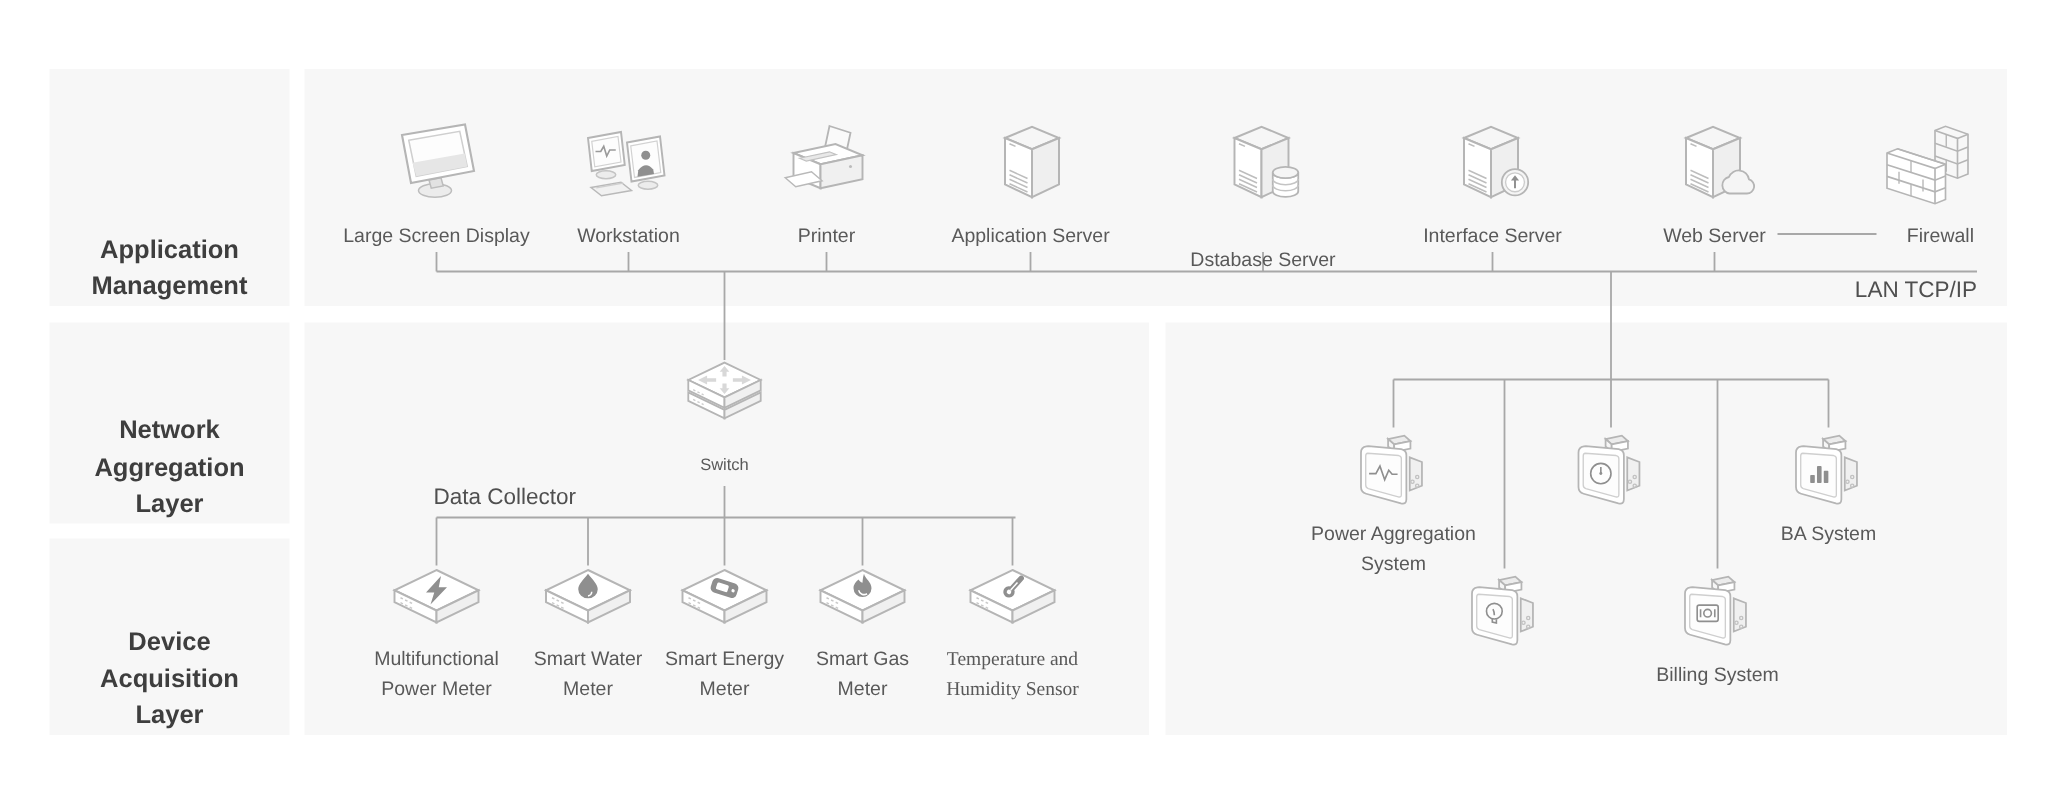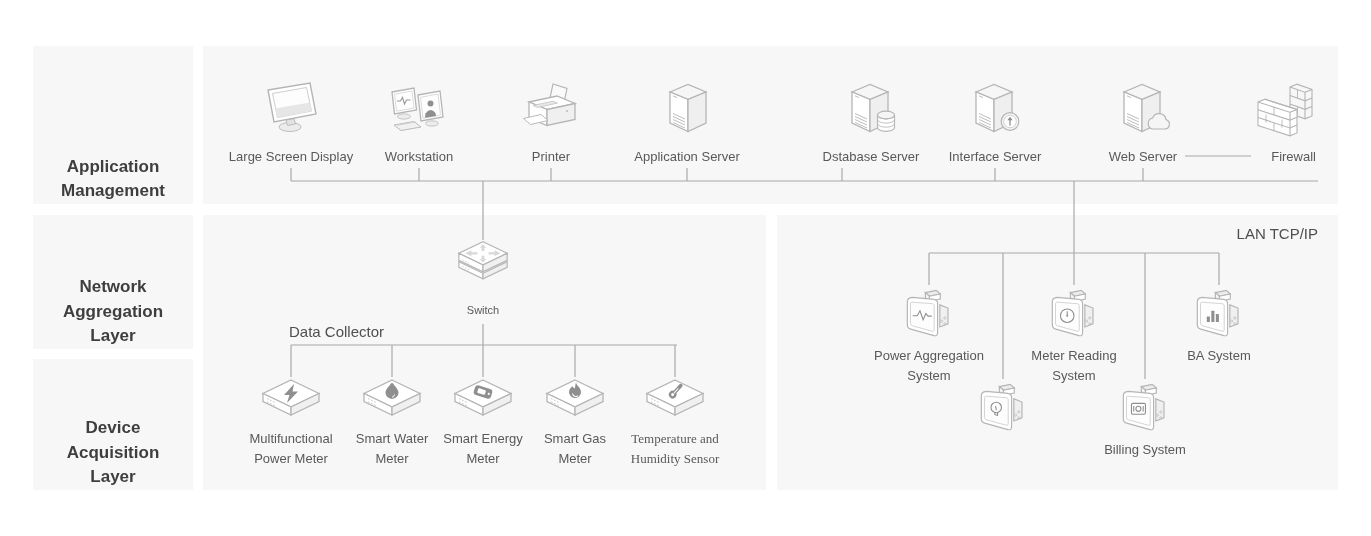--- a/index.html
+++ b/index.html
@@ -14,21 +14,21 @@
   }
   #connectors{position:absolute;left:0;top:0;pointer-events:none;}
   .node{
     position:absolute;transform:translateX(-50%);
     display:flex;flex-direction:column;align-items:center;
   }
   .node .lbl{
     font-size:13px;color:#595959;text-align:center;line-height:1.5;margin-top:5px;
   }
   .floating-label{position:absolute;font-size:15px;color:#4f4f4f;}
-  .lan-label{text-align:right;margin-top:40px;}
+  .lan-label{text-align:right;}
   svg.icon{display:block;}
 </style>
 </head>
 <body>
 
 <div class="box layer-title" style="left:33px;top:46px;width:160px;height:158px;">
   <span>Application Management</span>
 </div>
 <div class="box layer-title" style="left:33px;top:215px;width:160px;height:134px;">
   <span>Network Aggregation Layer</span>
@@ -130,21 +130,21 @@
     <g stroke="#bdbdbd" stroke-width="1" fill="none">
       <path d="M18 35.5 L30 41"></path>
         <path d="M18 38.5 L30 44"></path>
         <path d="M18 41.5 L30 47"></path>
         <path d="M18 44.5 L30 50"></path>
     </g>
   </svg>
   <div class="lbl">Application Server</div>
 </div>
 
-<div class="node" style="left:871px;top:78px;width:160px;">
+<div class="node" style="left:842px;top:78px;width:160px;gap:16px;">
   <svg class="icon" width="64" height="64" viewBox="0 0 64 64">
     <path d="M13 14 L31 6.5 L49 14 L31 21.5 Z" fill="#f6f6f6" stroke="#b5b5b5" stroke-width="1.3"></path>
     <path d="M13 14 L13 45 L31 53.5 L31 21.5 Z" fill="#ffffff" stroke="#b5b5b5" stroke-width="1.3"></path>
     <path d="M49 14 L49 45 L31 53.5 L31 21.5 Z" fill="#efefef" stroke="#b5b5b5" stroke-width="1.3"></path>
     <path d="M16 17.8 L20 19.6" stroke="#bdbdbd" stroke-width="1"></path>
     <g stroke="#bdbdbd" stroke-width="1" fill="none">
       <path d="M16 35.5 L28 41"></path>
         <path d="M16 38.5 L28 44"></path>
         <path d="M16 41.5 L28 47"></path>
         <path d="M16 44.5 L28 50"></path>
@@ -355,21 +355,20 @@
     </g>
     <g stroke="#c2c2c2" stroke-width="1" fill="none">
       <circle cx="46" cy="40" r="1.2"></circle>
         <circle cx="49.5" cy="36.5" r="1.2"></circle>
         <circle cx="49.5" cy="43" r="1.2"></circle>
     </g>
     <circle cx="24.5" cy="34" r="7.5" fill="none" stroke="#8f8f8f" stroke-width="1.2"></circle>
     <path d="M24.5 34 L24.5 29.2" stroke="#8f8f8f" stroke-width="1.2"></path>
     <circle cx="24.5" cy="34" r="1.1" fill="#8f8f8f"></circle>
   </svg>
-  <div class="lbl">Meter Reading System</div>
 </div>
 
 <div class="node" style="left:1219px;top:285px;width:120px;">
   <svg class="icon" width="58" height="56" viewBox="0 0 64 62">
     <g stroke="#b5b5b5" stroke-width="1.3">
       <path d="M44 22 L53 25.5 L53 43 L44 46.5 Z" fill="#f0f0f0"></path>
       <path d="M28 8.5 L40 6 L44.5 10 L32.5 12.5 Z" fill="#ececec"></path>
       <path d="M28 8.5 L28 14 L32.5 18 L32.5 12.5 Z" fill="#f6f6f6"></path>
       <path d="M32.5 12.5 L44.5 10 L44.5 15.5 L32.5 18 Z" fill="#ffffff"></path>
       <path d="M12 14 Q8 14.6 8 18.6 L8 44 Q8 47.8 11.8 48.9 L37.5 56 Q41.5 57 41.5 53 L41.5 20.5 Q41.5 16.8 37.7 16 L13.5 13.8 Z" fill="#ffffff"></path>

